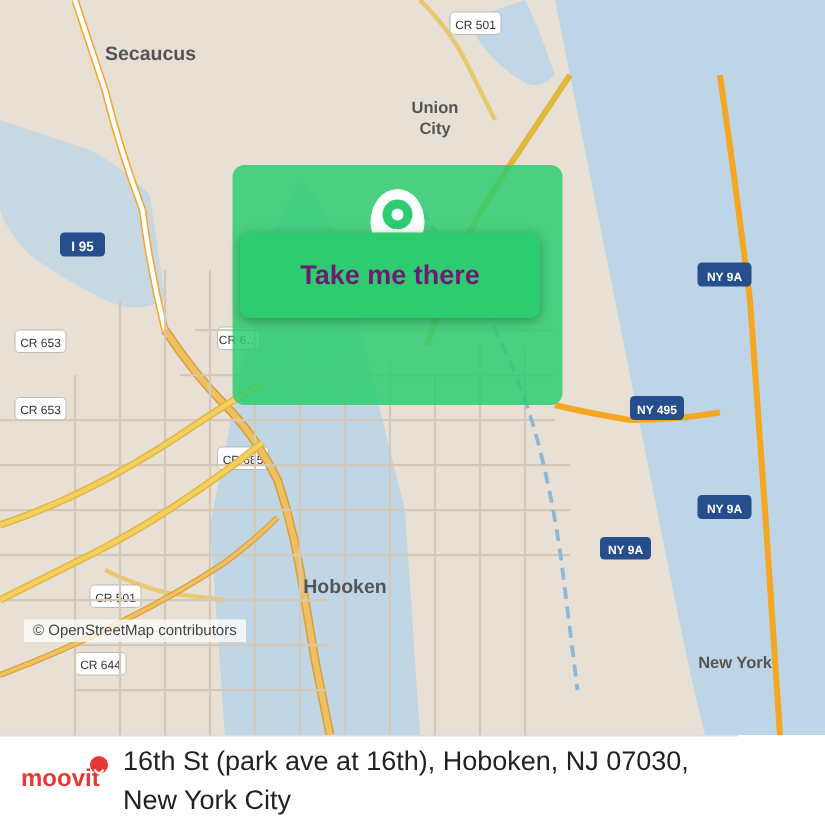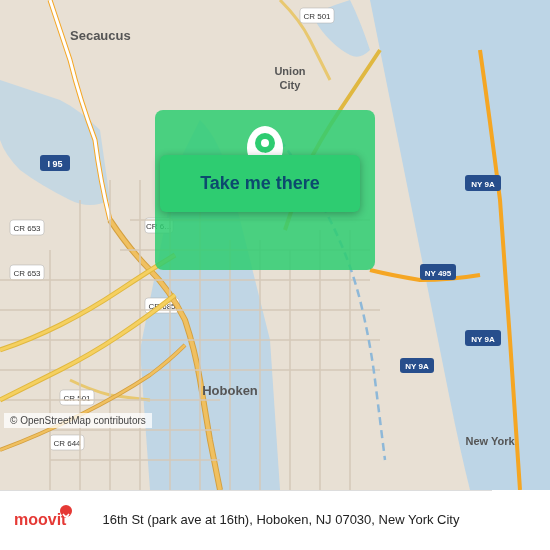--- a/index.html
+++ b/index.html
@@ -25,21 +25,21 @@
       height: 100%;
       position: absolute;
       top: 0; left: 0;
     }
 
     #take-me-there-btn {
       position: absolute;
       top: 155px;
       left: 160px;
       background-color: #2ecc71;
-      color: #0c4a6e;
+      color: #701a75;
       border: none;
       border-radius: 6px;
       padding: 18px 36px;
       font-size: 18px;
       font-weight: bold;
       cursor: pointer;
       display: flex;
       flex-direction: column;
       align-items: center;
       gap: 8px;
@@ -57,30 +57,29 @@
       gap: 10px;
       border-top: 1px solid #ddd;
     }
 
     #footer-logo {
       flex-shrink: 0;
     }
 
     #footer-text {
       flex: 1;
-      font-size: 13px;
+      font-size: 18px;
       color: #222;
       line-height: 1.4;
-      text-align: center;
     }
 
     #osm-credit {
       position: absolute;
       bottom: 62px;
-      left: 4px;
+      left: 16px;
       background: rgba(255,255,255,0.75);
       font-size: 10px;
       color: #444;
       padding: 2px 6px;
     }
   </style>
 </head>
 <body>
 
 <div id="map-container">

